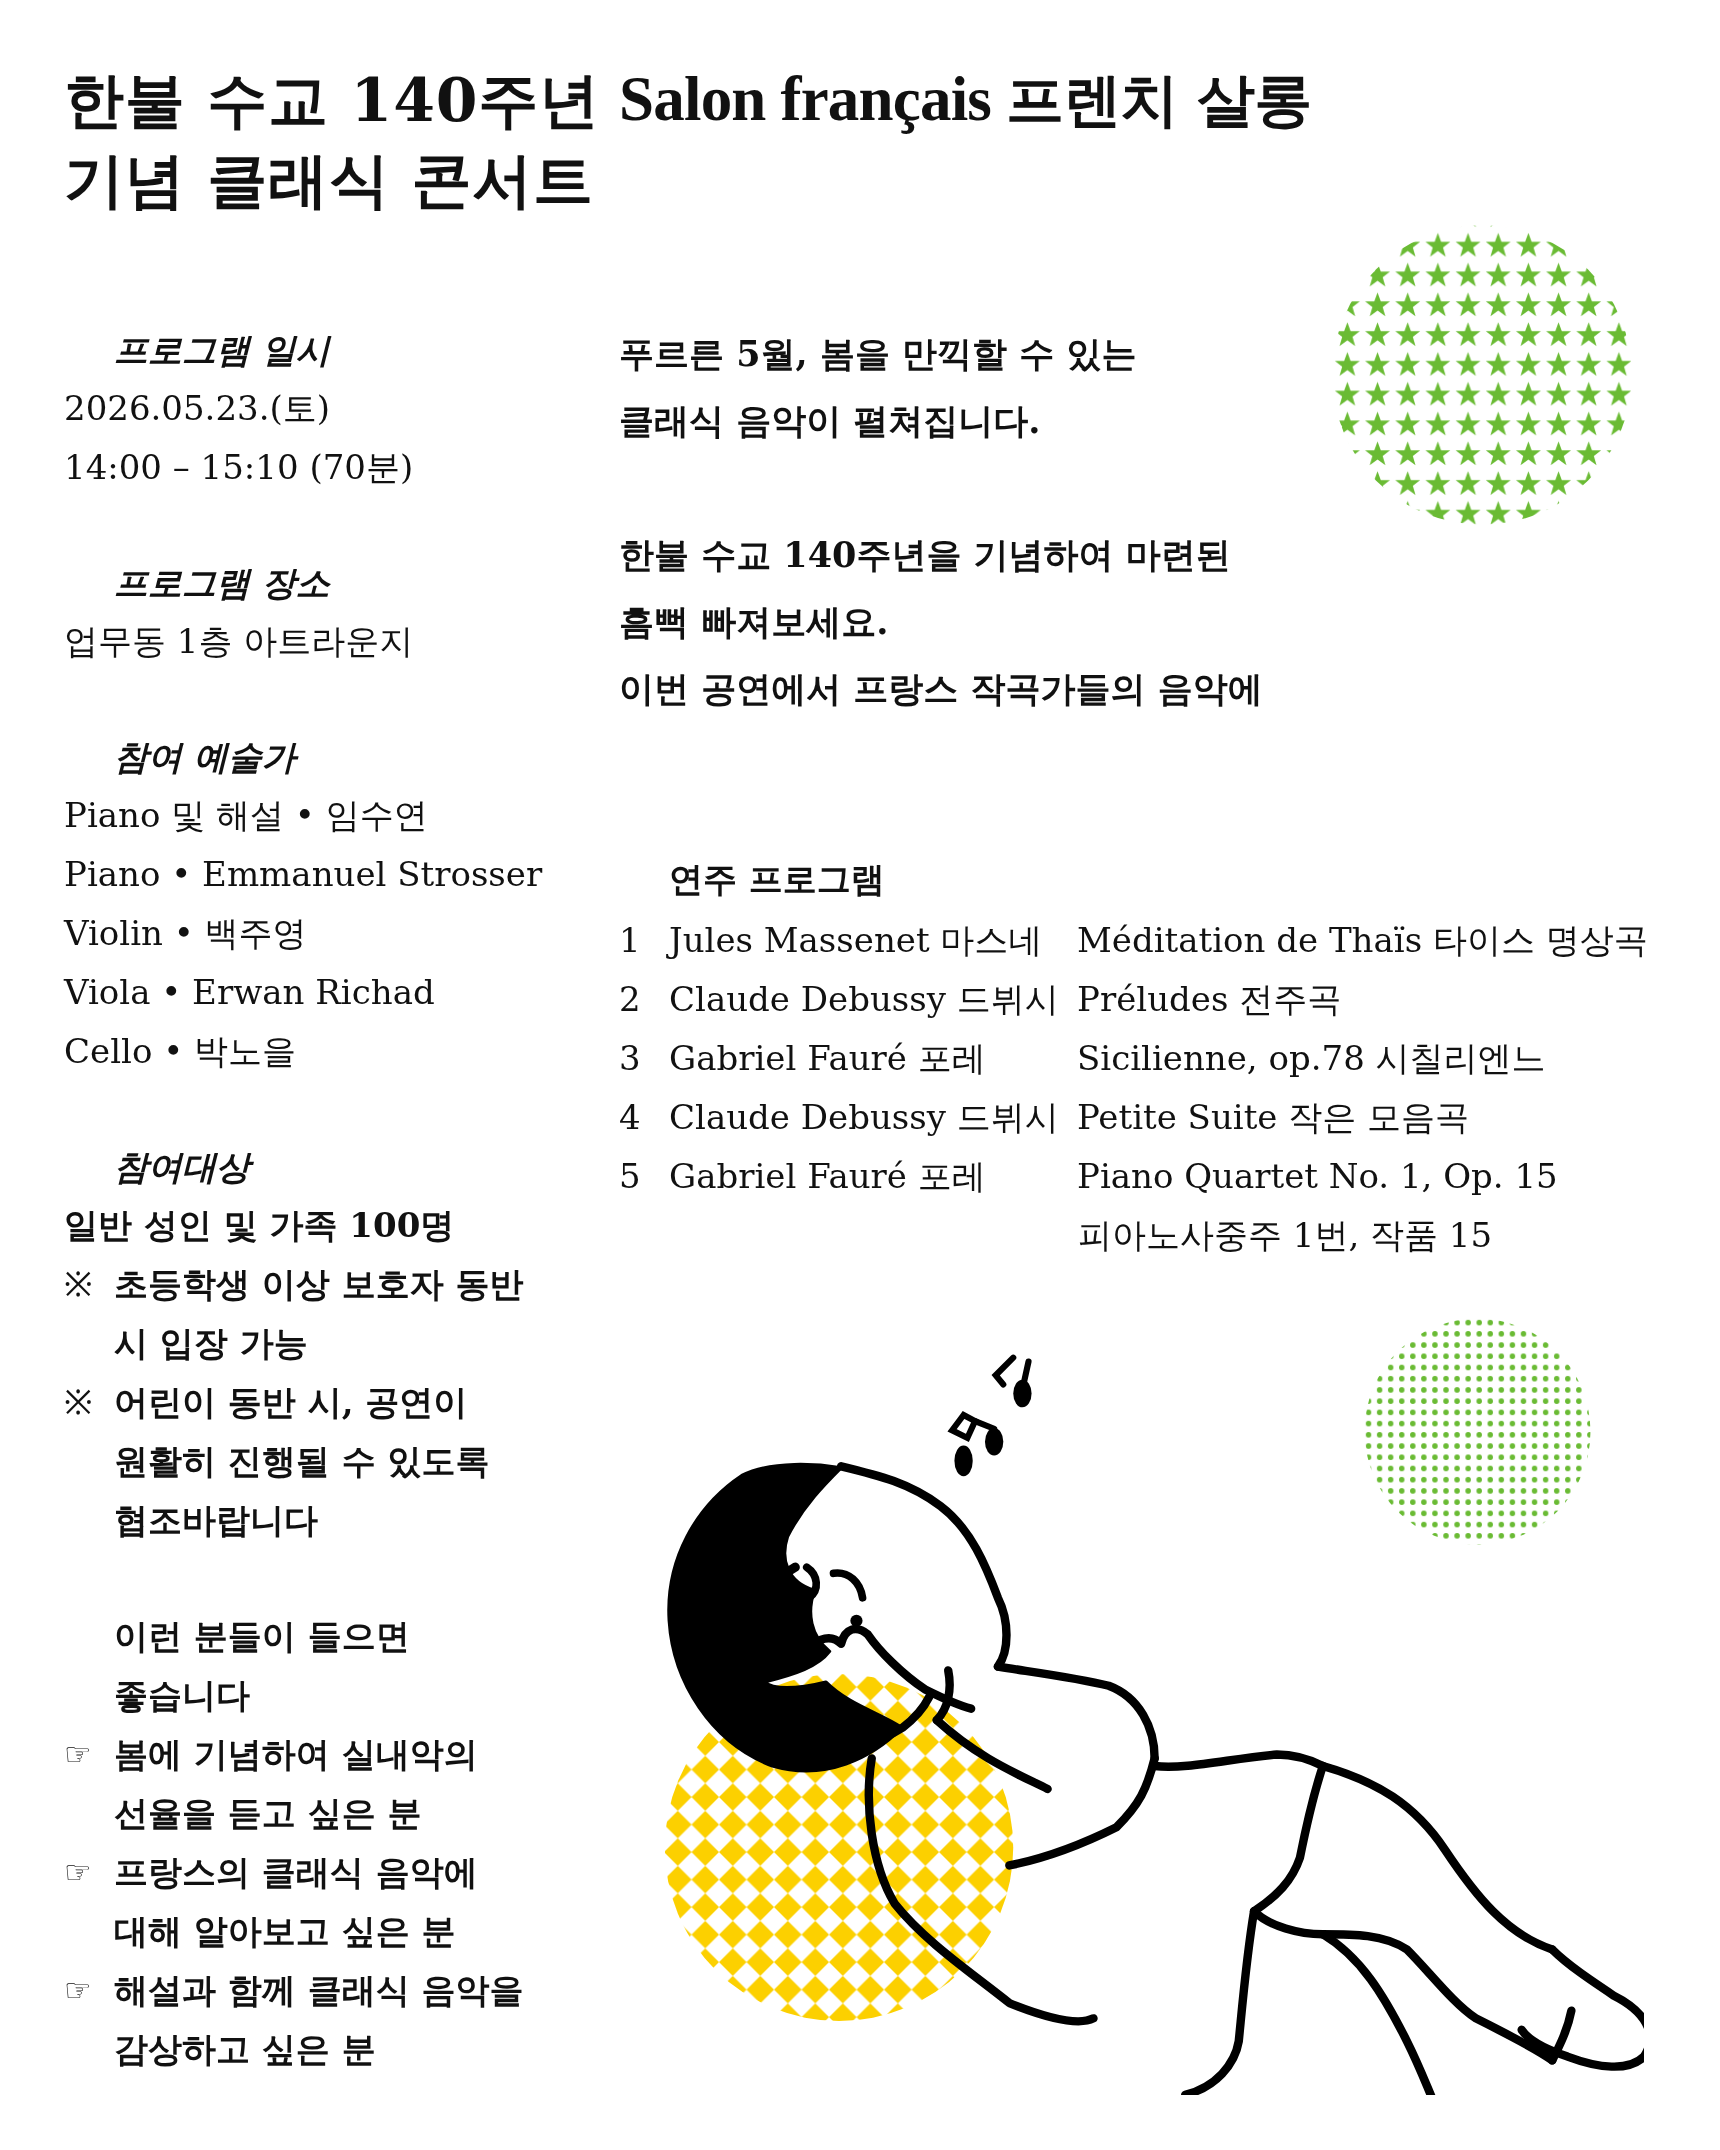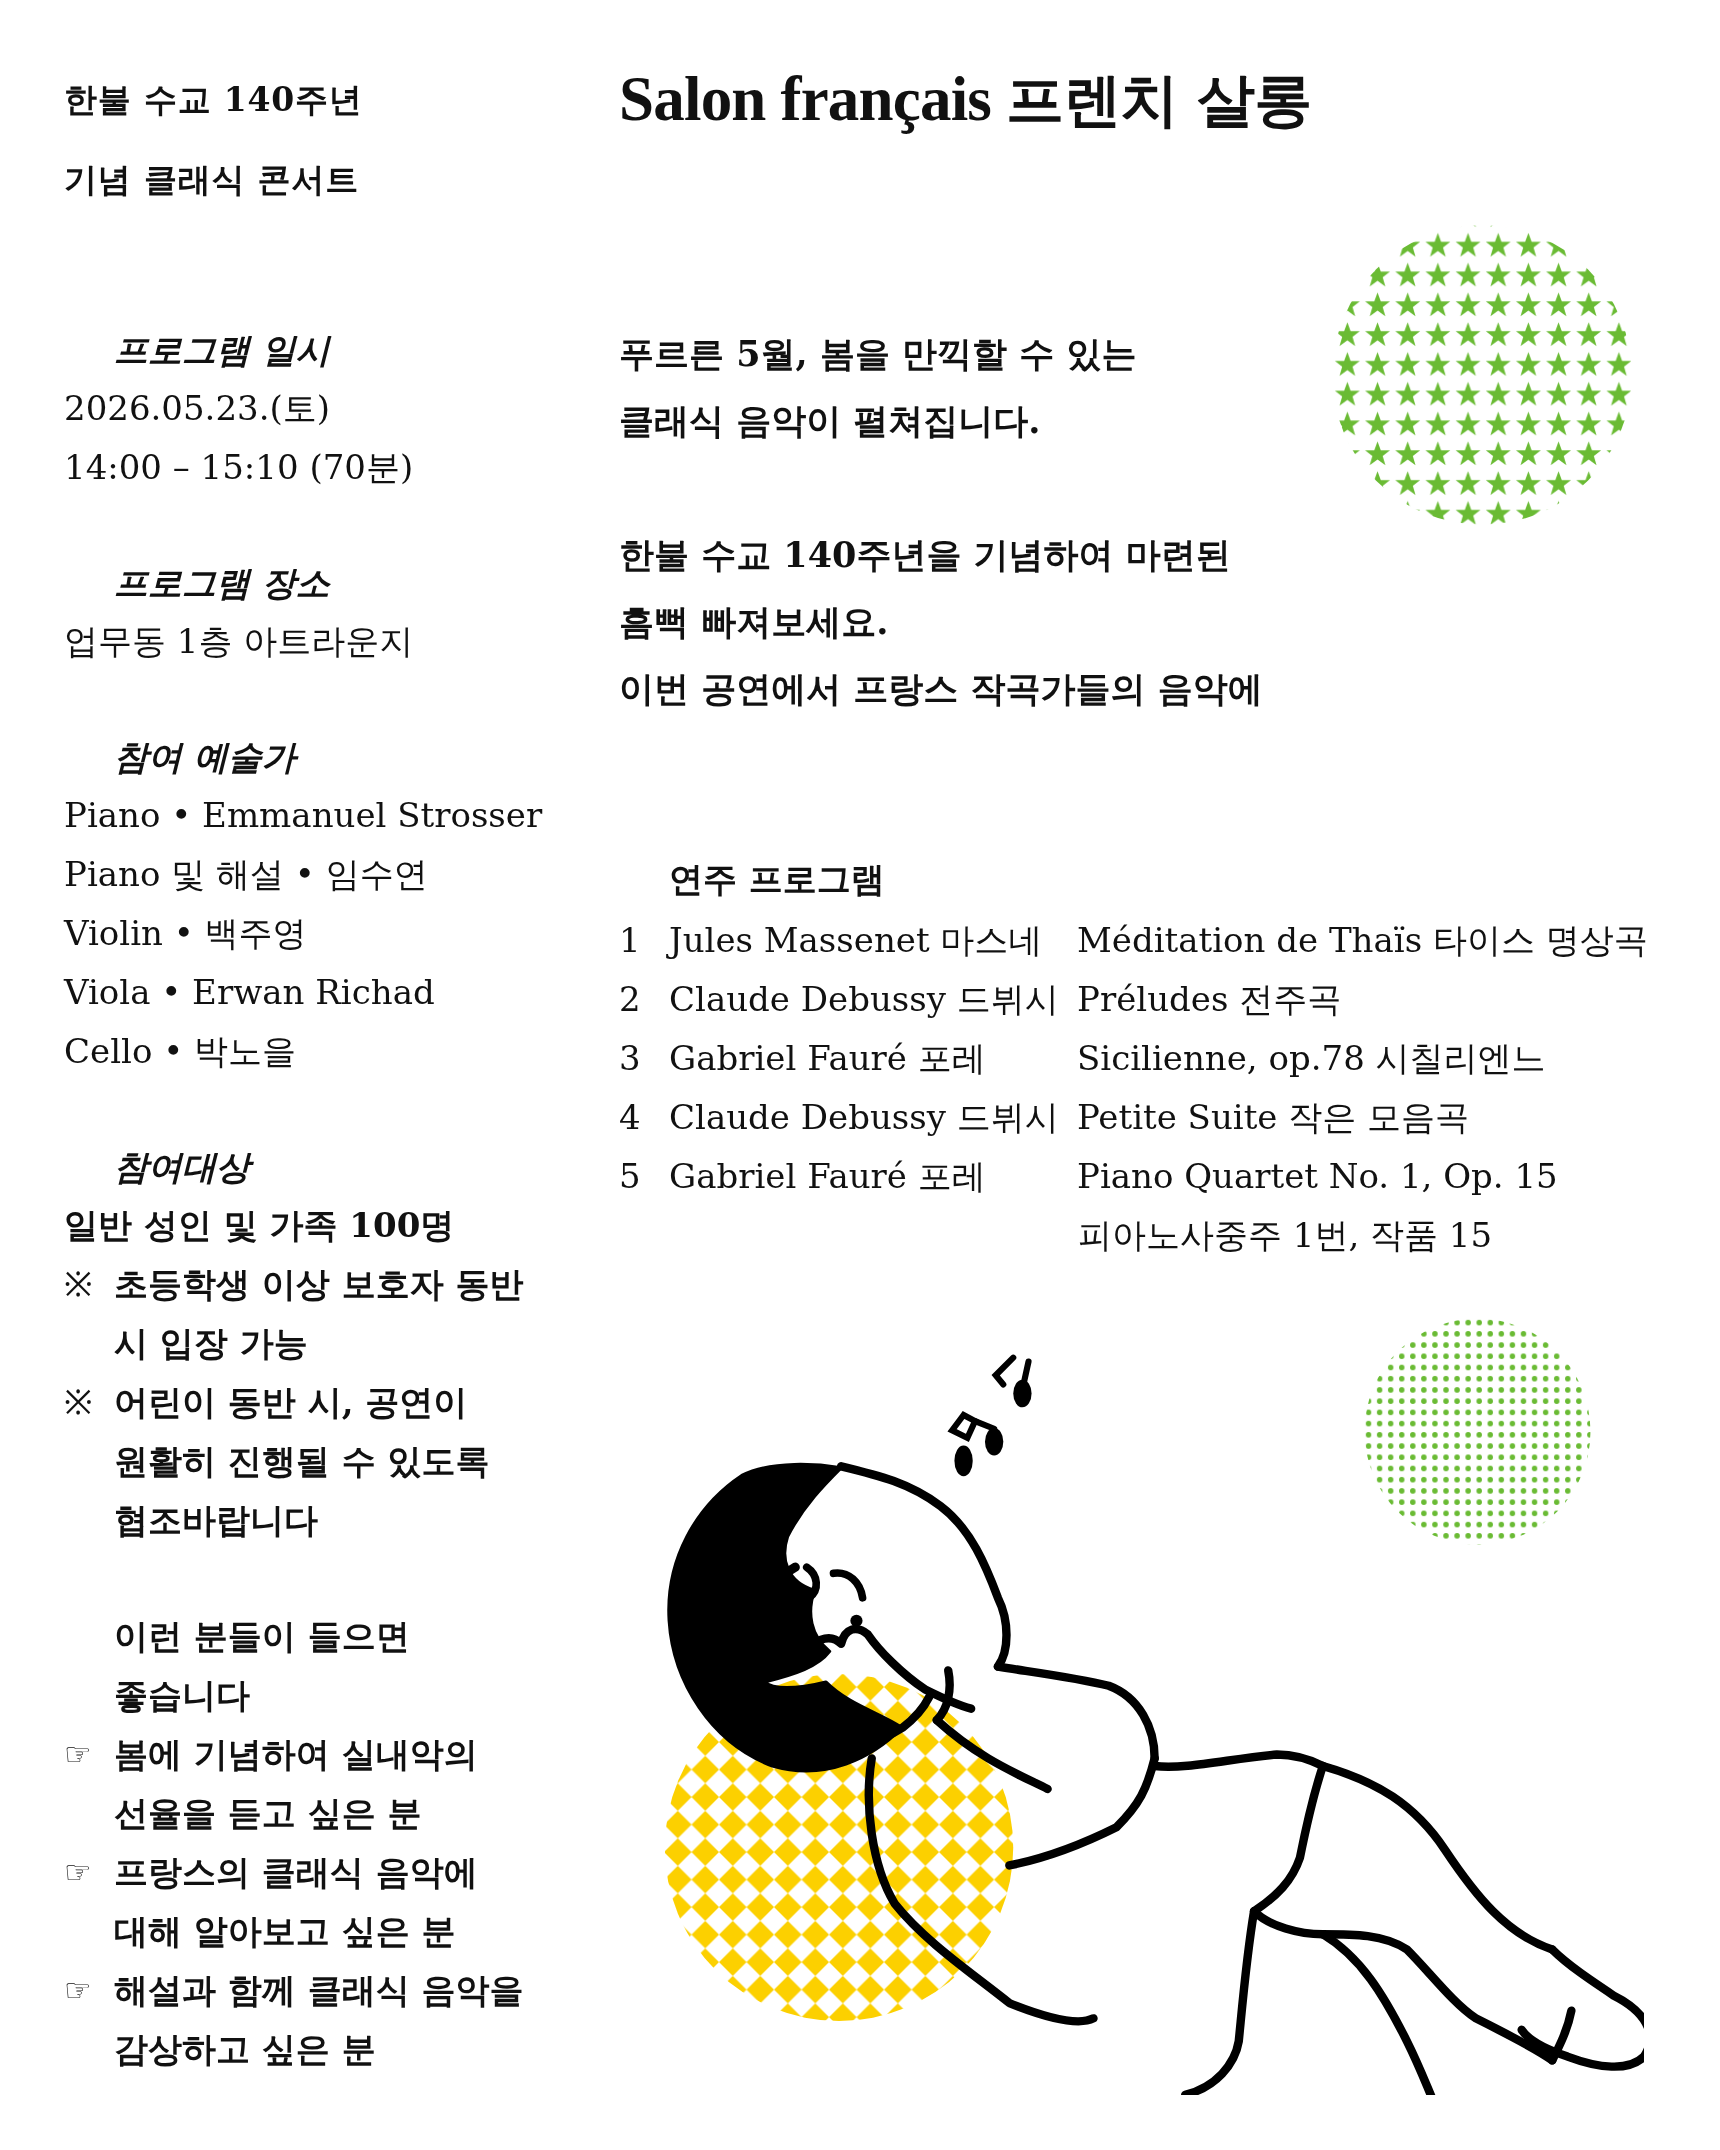--- a/index.html
+++ b/index.html
@@ -7,21 +7,21 @@
     body {
       position: relative;
       font-family: "DejaVu Serif", "Liberation Serif", serif;
       color: #111111;
     }
     .abs { position: absolute; }
 
     
     .left-title {
       left: 64px; top: 60px; width: 505px;
-      font-size: 33px; font-weight: bold; line-height: 80px;
+      font-size: 60px; font-weight: bold; line-height: 80px;
       letter-spacing: 0.8px;
     }
     .left-title div { white-space: nowrap; }
 
     
     .main-title {
       left: 619px; top: 61px;
       font-size: 63px; font-weight: bold; line-height: 76px;
       white-space: nowrap; letter-spacing: -0.8px;
       font-family: "Liberation Serif", "DejaVu Serif", serif;
@@ -84,22 +84,22 @@
     <div class="info-line">14:00 – 15:10 (70분)</div>
   </div>
 
   <div class="info-block">
     <div class="info-heading">프로그램 장소</div>
     <div class="info-line">업무동 1층 아트라운지</div>
   </div>
 
   <div class="info-block">
     <div class="info-heading">참여 예술가</div>
+    <div class="info-line">Piano 및 해설 • 임수연</div>
     <div class="info-line">Piano • Emmanuel Strosser</div>
-    <div class="info-line">Piano 및 해설 • 임수연</div>
     <div class="info-line">Violin • 백주영</div>
     <div class="info-line">Viola • Erwan Richad</div>
     <div class="info-line">Cello • 박노을</div>
   </div>
 
   <div class="info-block">
     <div class="info-heading">참여대상</div>
     <div class="info-line" style="font-weight:bold">일반 성인 및 가족 100명</div>
     <div class="note-line">
       <span class="note-mark">※</span>

